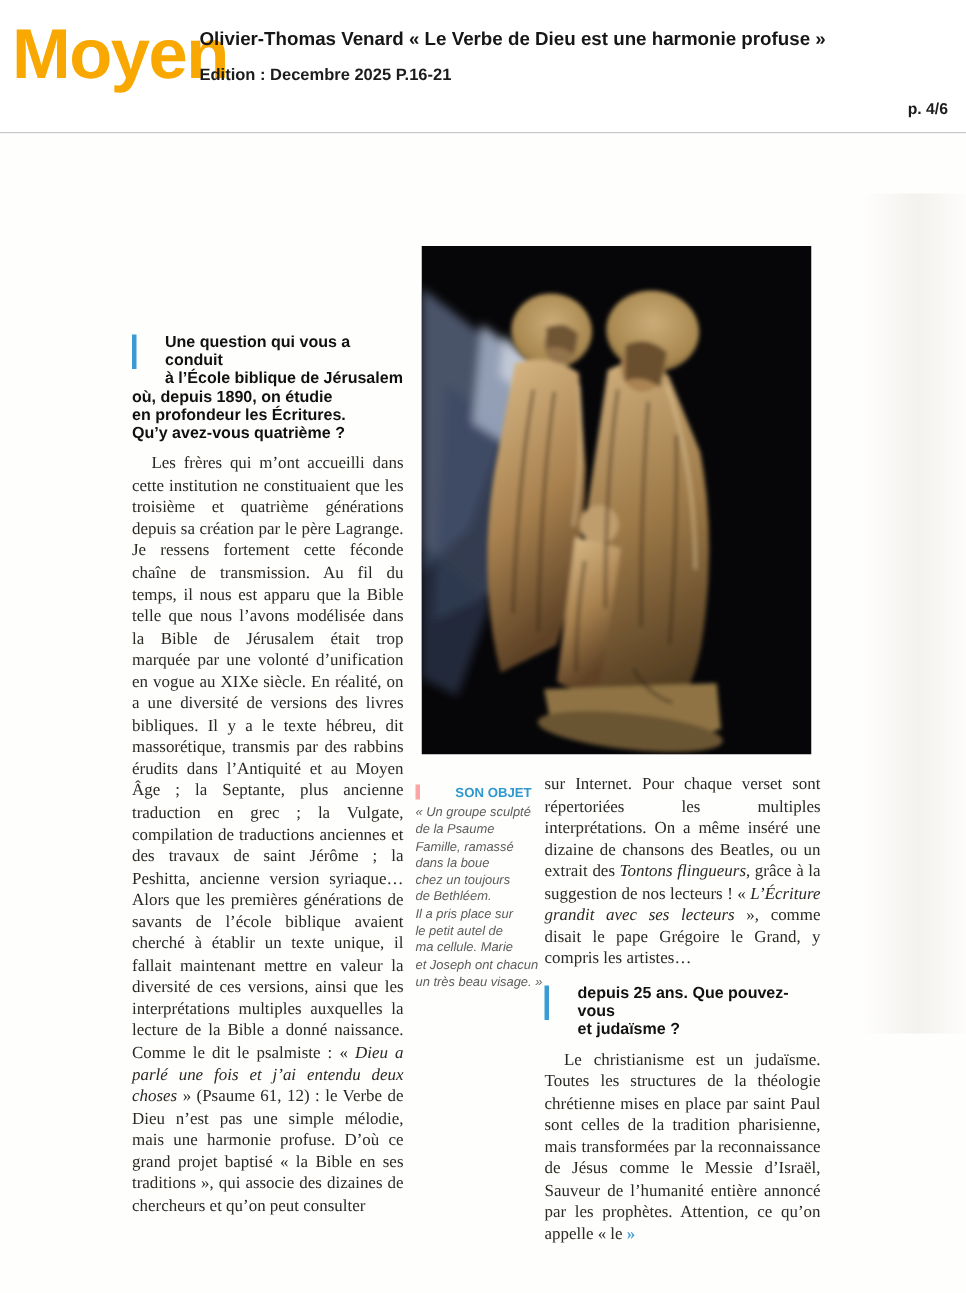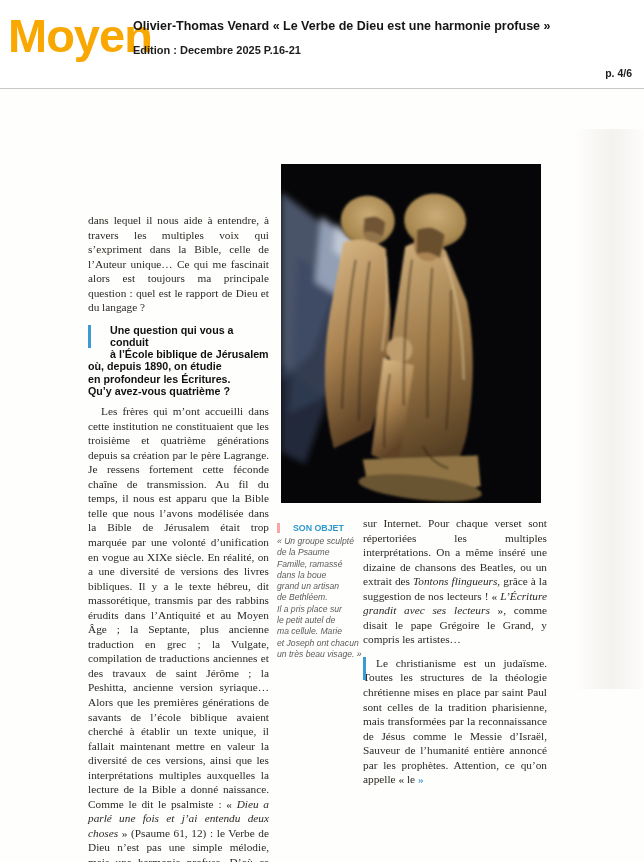--- a/index.html
+++ b/index.html
@@ -52,20 +52,21 @@
   .qbar{
     position:absolute;left:0;top:1px;width:3px;height:23px;background:#3A9BD5;
   }
   .question .line:nth-child(-n+2){padding-left:22px;}
 
   .caption{position:absolute;left:277px;top:434px;width:88px;}
   .caption-header{
     font-family:"Liberation Sans",sans-serif;font-weight:bold;font-size:8.8px;
     color:#2F99CE;border-left:3px solid #fca5a5;padding-left:13px;line-height:10px;
     margin-bottom:3px;
+    text-align:center;
   }
   .caption-text{
     font-family:"Liberation Sans",sans-serif;font-style:italic;font-size:8.6px;
     line-height:11.3px;color:#5b5b59;
   }
   .cont-mark{color:#4aa2d4;font-weight:bold;letter-spacing:-1px;}
 </style>
 </head>
 <body>
 
@@ -145,53 +146,54 @@
 
         <g fill="none" stroke="#e9d2a2" stroke-width="2" opacity="0.5">
           <path d="M152,90 Q176,140 184,210"></path>
           <path d="M94,96 Q102,140 100,190"></path>
         </g>
       </g>
     </svg>
   </div>
 
   <div class="col-left">
-    <p class="serif">dans lequel il nous aide à entendre, à travers les multiples voix qui s’expriment dans la Bible, celle de l’Auteur unique… Ce qui me fascinait alors est toujours ma principale question : quel est le rapport de Dieu et du langage ?</p>
     <div class="question">
       <span class="qbar"></span>
       <div>
           <div class="line">Une question qui vous a conduit</div>
           <div class="line">à l’École biblique de Jérusalem</div>
           <div class="line">où, depuis 1890, on étudie</div>
           <div class="line">en profondeur les Écritures.</div>
           <div class="line">Qu’y avez-vous quatrième ?</div>
         </div>
     </div>
     <p class="serif has-indent"><span>Les frères qui m’ont accueilli dans cette institution ne constituaient que les troisième et quatrième générations depuis sa création par le père Lagrange. Je ressens fortement cette féconde chaîne de transmission. Au fil du temps, il nous est apparu que la Bible telle que nous l’avons modélisée dans la Bible de Jérusalem était trop marquée par une volonté d’unification en vogue au XIXe siècle. En réalité, on a une diversité de versions des livres bibliques. Il y a le texte hébreu, dit massorétique, transmis par des rabbins érudits dans l’Antiquité et au Moyen Âge ; la Septante, plus ancienne traduction en grec ; la Vulgate, compilation de traductions anciennes et des travaux de saint Jérôme ; la Peshitta, ancienne version syriaque… Alors que les premières générations de savants de l’école biblique avaient cherché à établir un texte unique, il fallait maintenant mettre en valeur la diversité de ces versions, ainsi que les interprétations multiples auxquelles la lecture de la Bible a donné naissance. Comme le dit le psalmiste : « </span><span class="ital">Dieu a parlé une fois et j’ai entendu deux choses</span><span> » (Psaume 61, 12) : le Verbe de Dieu n’est pas une simple mélodie, mais une harmonie profuse. D’où ce grand projet baptisé « la Bible en ses traditions », qui associe des dizaines de chercheurs et qu’on peut consulter</span></p>
   </div>
 
   <div class="caption">
     <div class="caption-header">SON OBJET</div>
     <div class="caption-text">
         <div class="line">« Un groupe sculpté</div>
         <div class="line">de la Psaume</div>
         <div class="line">Famille, ramassé</div>
         <div class="line">dans la boue</div>
-        <div class="line">grand un artisan</div>
+        <div class="line">chez un toujours</div>
         <div class="line">de Bethléem.</div>
         <div class="line">Il a pris place sur</div>
         <div class="line">le petit autel de</div>
         <div class="line">ma cellule. Marie</div>
         <div class="line">et Joseph ont chacun</div>
         <div class="line">un très beau visage. »</div>
       </div>
   </div>
 
   <div class="col-right">
     <p class="serif"><span>sur Internet. Pour chaque verset sont répertoriées les multiples interprétations. On a même inséré une dizaine de chansons des Beatles, ou un extrait des </span><span class="ital">Tontons flingueurs</span><span>, grâce à la suggestion de nos lecteurs ! « </span><span class="ital">L’Écriture grandit avec ses lecteurs</span><span> », comme disait le pape Grégoire le Grand, y compris les artistes…</span></p>
     <div class="question">
       <span class="qbar"></span>
       <div>
+          <div class="line">depuis 25 ans. Que pouvez-vous</div>
+          <div class="line">et judaïsme ?</div>
         </div>
     </div>
     <p class="serif has-indent"><span>Le christianisme est un judaïsme. Toutes les structures de la théologie chrétienne mises en place par saint Paul sont celles de la tradition pharisienne, mais transformées par la reconnaissance de Jésus comme le Messie d’Israël, Sauveur de l’humanité entière annoncé par les prophètes. Attention, ce qu’on appelle « le </span><span class="cont-mark">»</span></p>
   </div>
 </div>
 
 </body></html>

